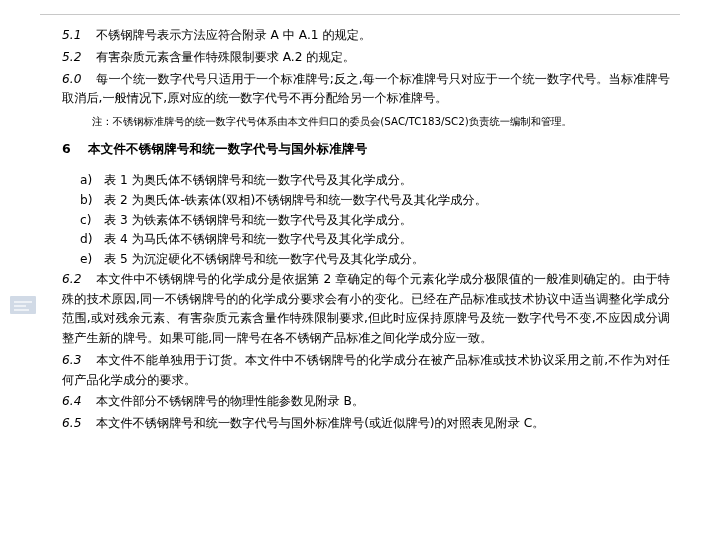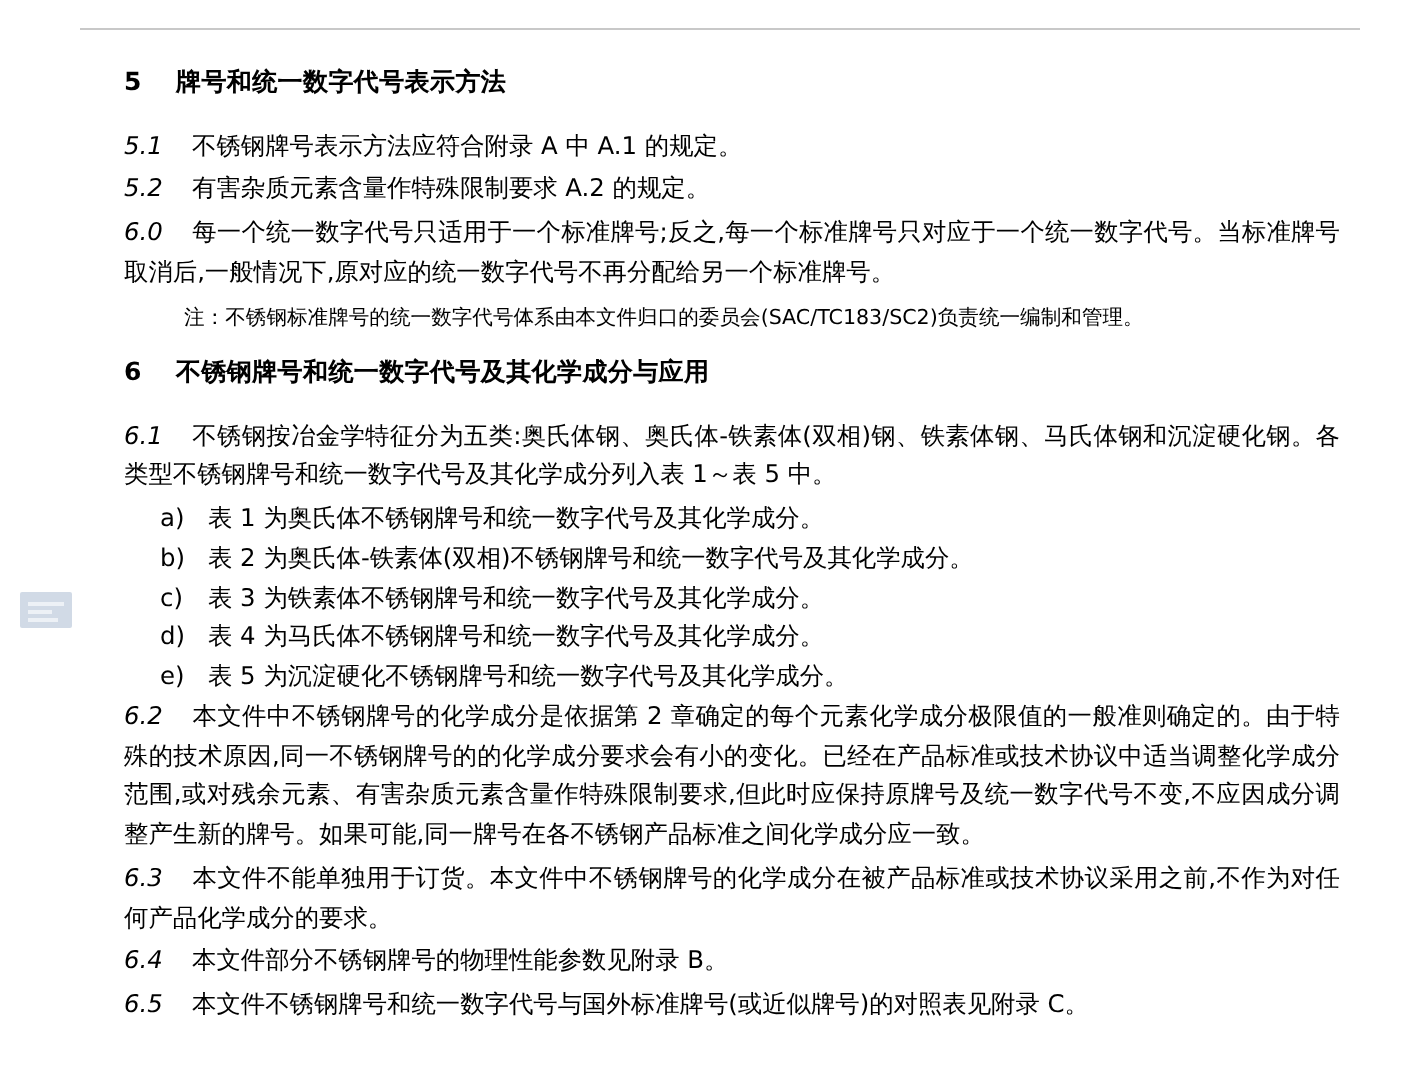--- a/index.html
+++ b/index.html
@@ -110,46 +110,40 @@
 <div class="page">
 
   <div class="rule"></div>
 
   <div class="watermark">
     <div class="bar b1"></div>
     <div class="bar b2"></div>
     <div class="bar b3"></div>
   </div>
 
-  <h2 class="section-heading">
-    <span class="num">5</span><span>牌号和统一数字代号表示方法</span>
-  </h2>
 
   <div class="para-block tight">
     <p class="clause">
       <span class="cnum">5.1</span><span>不锈钢牌号表示方法应符合附录 A 中 A.1 的规定。</span>
     </p>
     <p class="clause">
       <span class="cnum">5.2</span><span>有害杂质元素含量作特殊限制要求 A.2 的规定。</span>
     </p>
     <p class="clause">
       <span class="cnum">6.0</span><span>每一个统一数字代号只适用于一个标准牌号;反之,每一个标准牌号只对应于一个统一数字代号。当标准牌号取消后,一般情况下,原对应的统一数字代号不再分配给另一个标准牌号。</span>
     </p>
   </div>
 
   <p class="note">注：不锈钢标准牌号的统一数字代号体系由本文件归口的委员会(SAC/TC183/SC2)负责统一编制和管理。</p>
 
   <h2 class="section-heading">
-    <span class="num">6</span><span>不锈钢牌号和统一数字代号及其化学成分与应用</span>
+    <span class="num">6</span><span>本文件不锈钢牌号和统一数字代号与国外标准牌号</span>
   </h2>
 
   <div class="para-block tight">
-    <p class="clause">
-      <span class="cnum">6.1</span><span>不锈钢按冶金学特征分为五类:奥氏体钢、奥氏体-铁素体(双相)钢、铁素体钢、马氏体钢和沉淀硬化钢。各类型不锈钢牌号和统一数字代号及其化学成分列入表 1～表 5 中。</span>
-    </p>
 
     <ul class="list">
       <li>
         <span class="marker">a)</span><span>表 1 为奥氏体不锈钢牌号和统一数字代号及其化学成分。</span>
       </li>
       <li>
         <span class="marker">b)</span><span>表 2 为奥氏体-铁素体(双相)不锈钢牌号和统一数字代号及其化学成分。</span>
       </li>
       <li>
         <span class="marker">c)</span><span>表 3 为铁素体不锈钢牌号和统一数字代号及其化学成分。</span>

